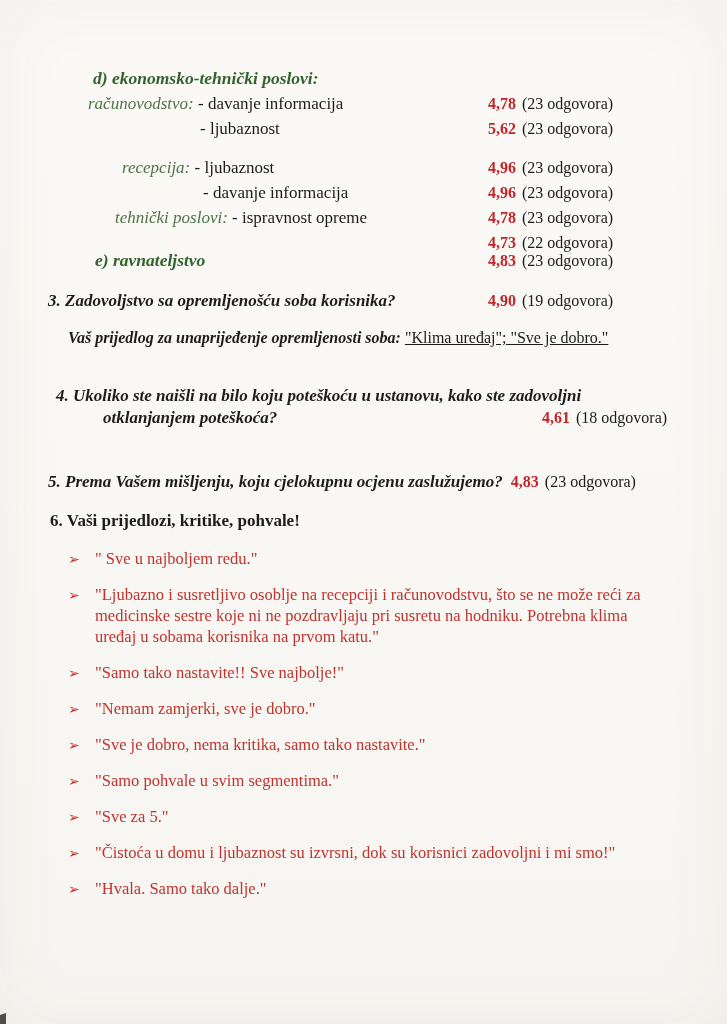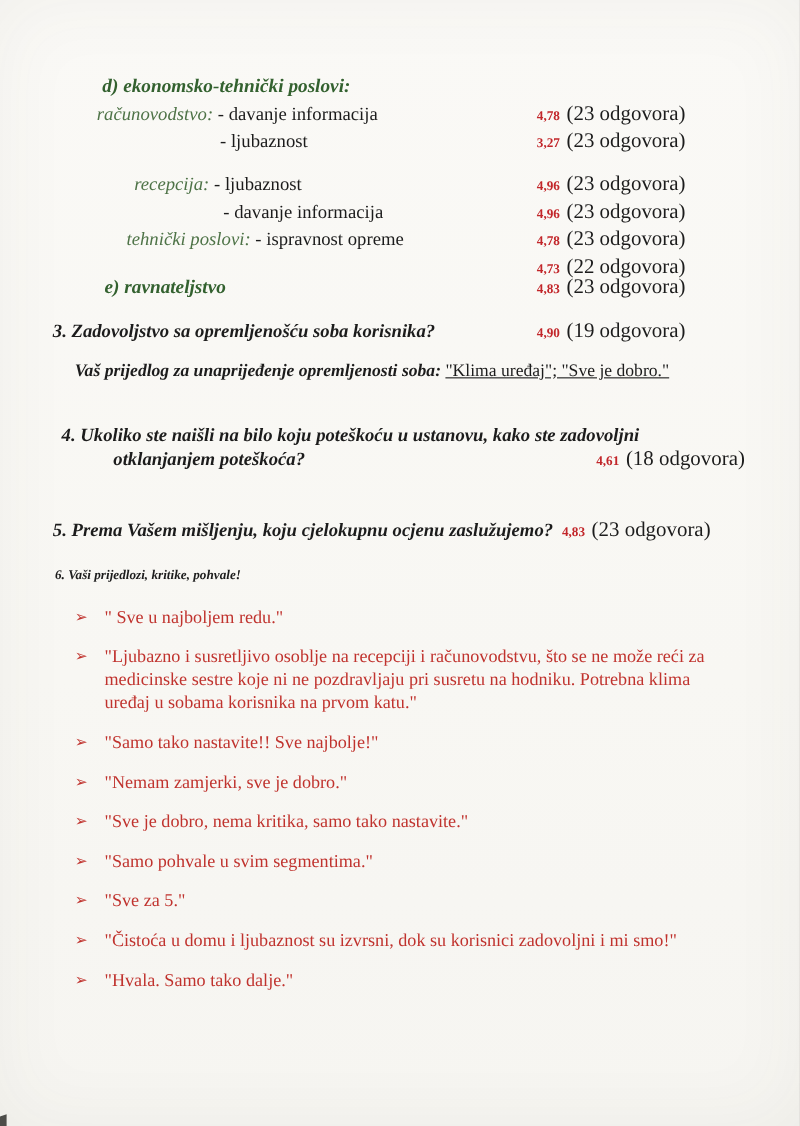--- a/index.html
+++ b/index.html
@@ -19,33 +19,33 @@
   .in0 { padding-left:88px; }
   .in1 { padding-left:200px; }
   .in2 { padding-left:122px; margin-top:14px; }
   .in3 { padding-left:203px; }
   .in4 { padding-left:115px; }
   .in5 { padding-left:95px; }
   .gpfx { font-style:italic; color:#4e7347; }
   .rlabel { color:#1c1c1c; }
   .score { position:absolute; left:488px; top:0; white-space:nowrap; font-style:normal; font-weight:normal; }
   .s495 { left:495px; }
-  .num { color:#c2262a; font-weight:bold; font-size:12px; font-style:normal; }
+  .num { color:#c2262a; font-weight:bold; font-size:16px; font-style:normal; }
   .score .num { margin-right:6px; }
-  .cnt { color:#1c1c1c; font-size:19px; font-weight:normal; font-style:normal; }
+  .cnt { color:#1c1c1c; font-size:16px; font-weight:normal; font-style:normal; }
   .erow { padding-left:95px; margin-top:18px; }
   .q3 { padding-left:48px; margin-top:15px; font-weight:bold; font-style:italic; }
   .suggestion { margin:12px 55px 0 68px; font-size:16px; line-height:25px; }
   .q-label { font-weight:bold; font-style:italic; }
   .s-value { text-decoration:underline; }
   .q4l1 { margin:35px 55px 0 56px; font-weight:bold; font-style:italic; font-size:17px; line-height:21px; }
   .q4l2 { padding-left:56px; font-weight:bold; font-style:italic; line-height:23px;margin-left:47px; }
   .q5 { margin:40px 0 0 48px; font-size:17px; font-weight:bold; font-style:italic; line-height:25px; }
   .q5 .num { margin:0 6px 0 8px; }
-  .q6 { margin:14px 0 0 50px; font-size:12px; font-weight:bold; font-style:italic; line-height:25px; }
+  .q6 { margin:14px 0 0 50px; font-size:17px; font-weight:bold; line-height:25px; }
   .comments { margin-top:14px; }
   .comment { position:relative; margin-top:15px; padding:0 62px 0 95px;
              color:#c0332e; font-size:16.5px; line-height:21px; }
   .arrow { position:absolute; left:68px; top:1px; color:#c0332e; font-size:14px; font-style:normal; }
   .scan-mark { position:absolute; left:0; bottom:0; width:6px; height:13px;
                background:#30302d; transform:skewY(-18deg) translateY(3px); opacity:0.85; }
 </style>
 </head>
 <body>
 
@@ -54,21 +54,21 @@
   <div class="heading hd-d">d) ekonomsko-tehnički poslovi:</div>
 
   <div class="rrow in0">
     <span class="gpfx">računovodstvo:</span>
     <span class="rlabel">- davanje informacija</span>
     <span class="score"><span class="num">4,78</span><span class="cnt">(23 odgovora)</span></span>
   </div>
 
   <div class="rrow in1">
     <span class="rlabel">- ljubaznost</span>
-    <span class="score"><span class="num">3,27</span><span class="cnt">(23 odgovora)</span></span>
+    <span class="score"><span class="num">5,62</span><span class="cnt">(23 odgovora)</span></span>
   </div>
 
   <div class="rrow in2">
     <span class="gpfx">recepcija:</span>
     <span class="rlabel">- ljubaznost</span>
     <span class="score"><span class="num">4,96</span><span class="cnt">(23 odgovora)</span></span>
   </div>
 
   <div class="rrow in3">
     <span class="rlabel">- davanje informacija</span>

